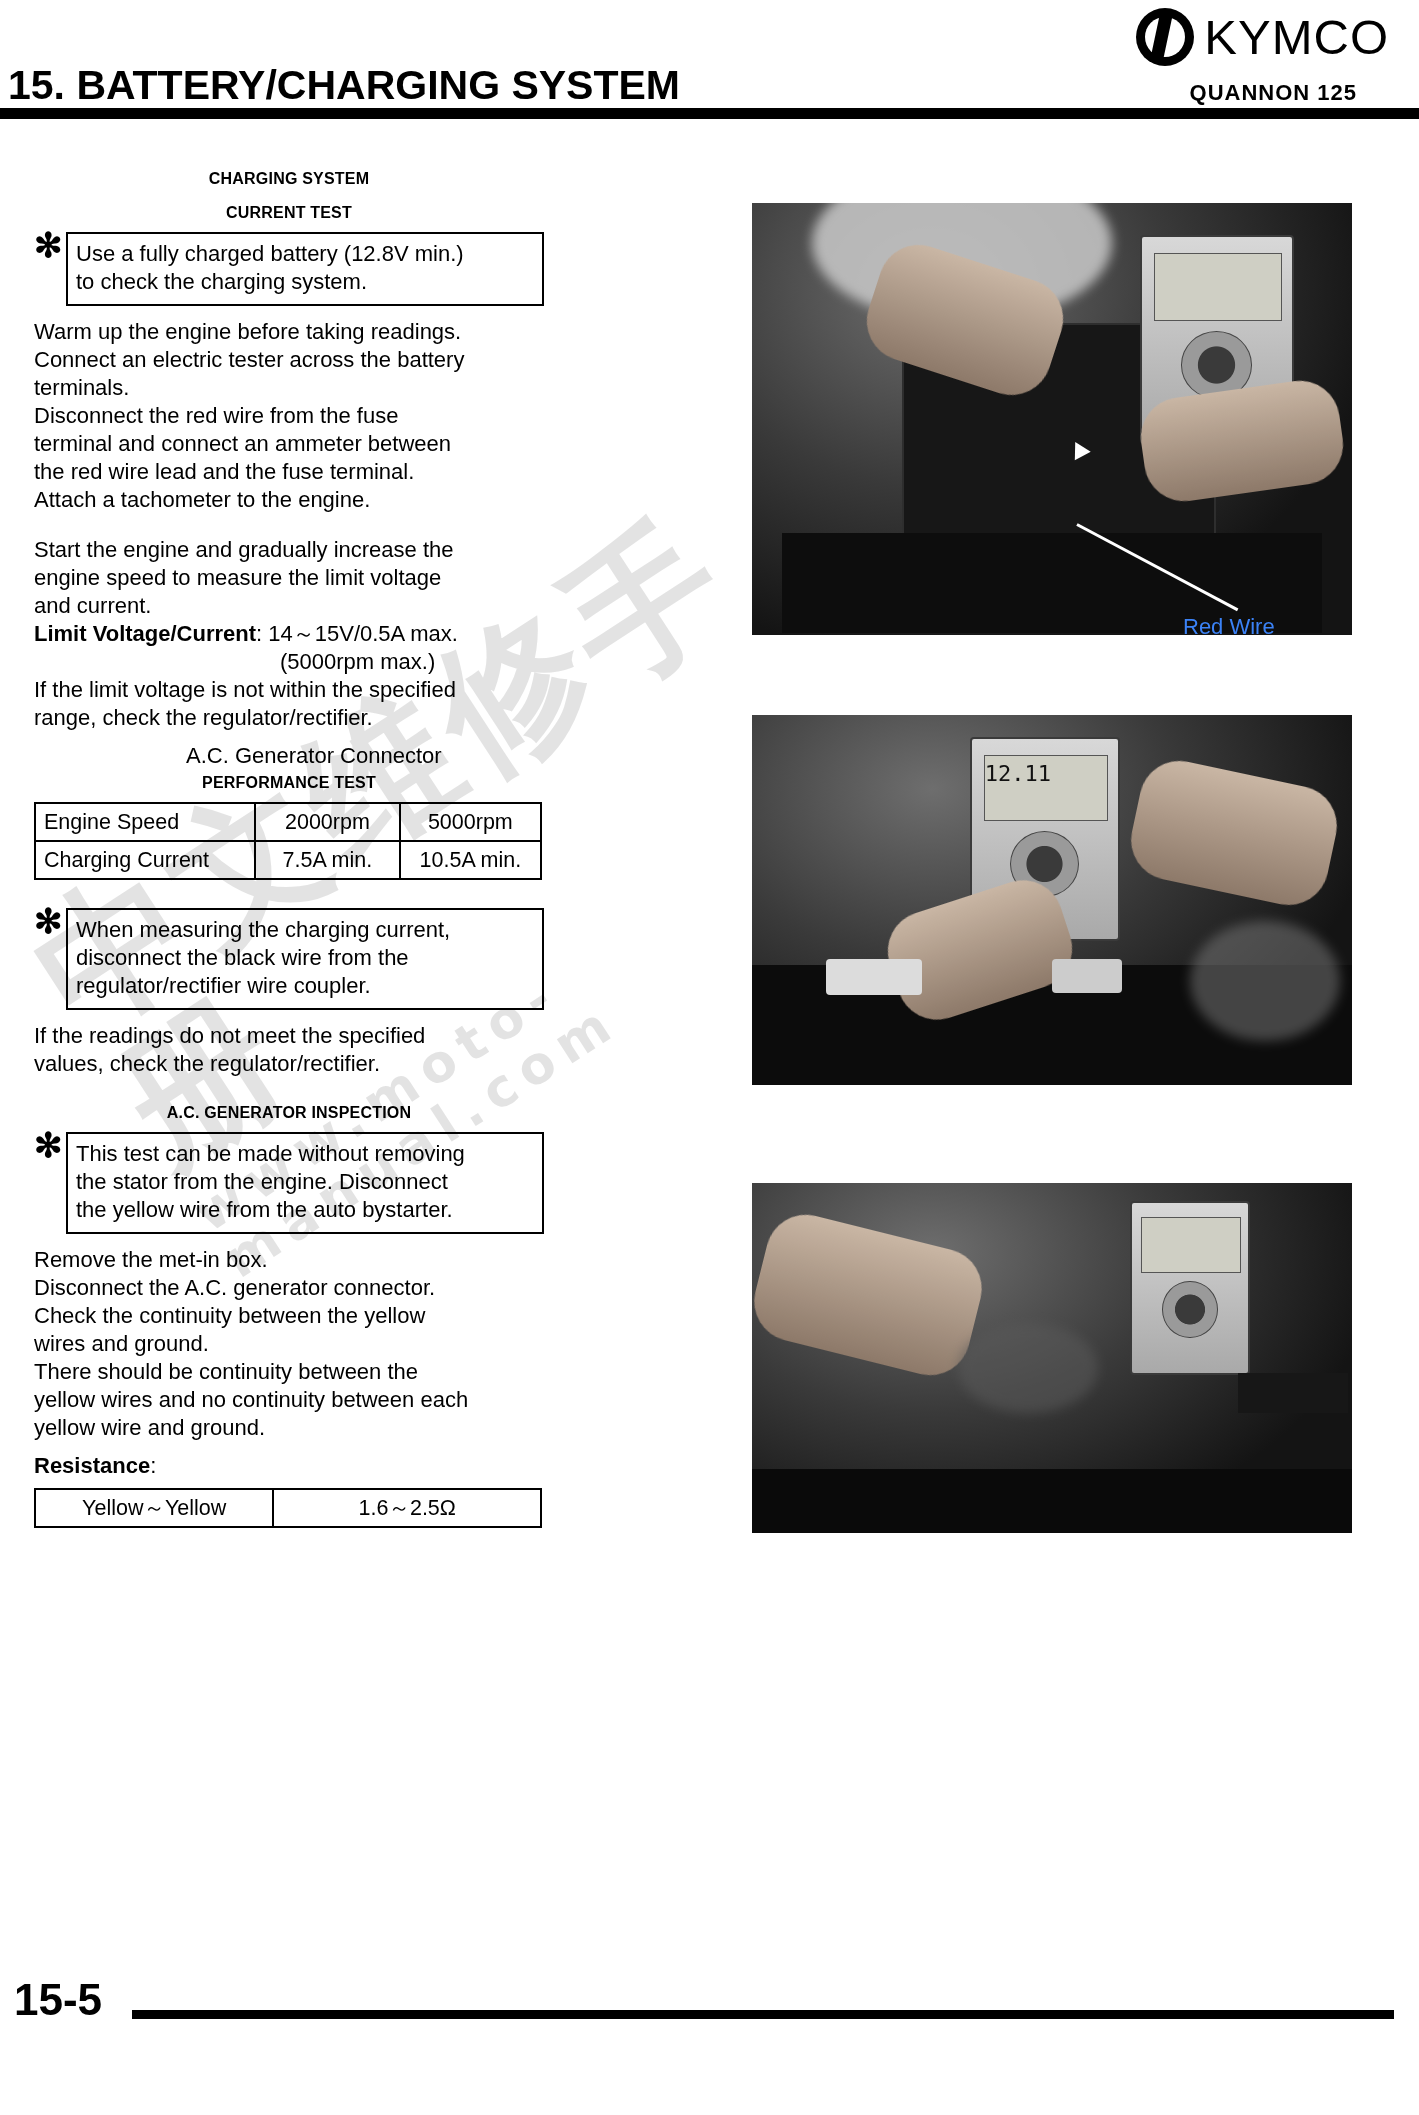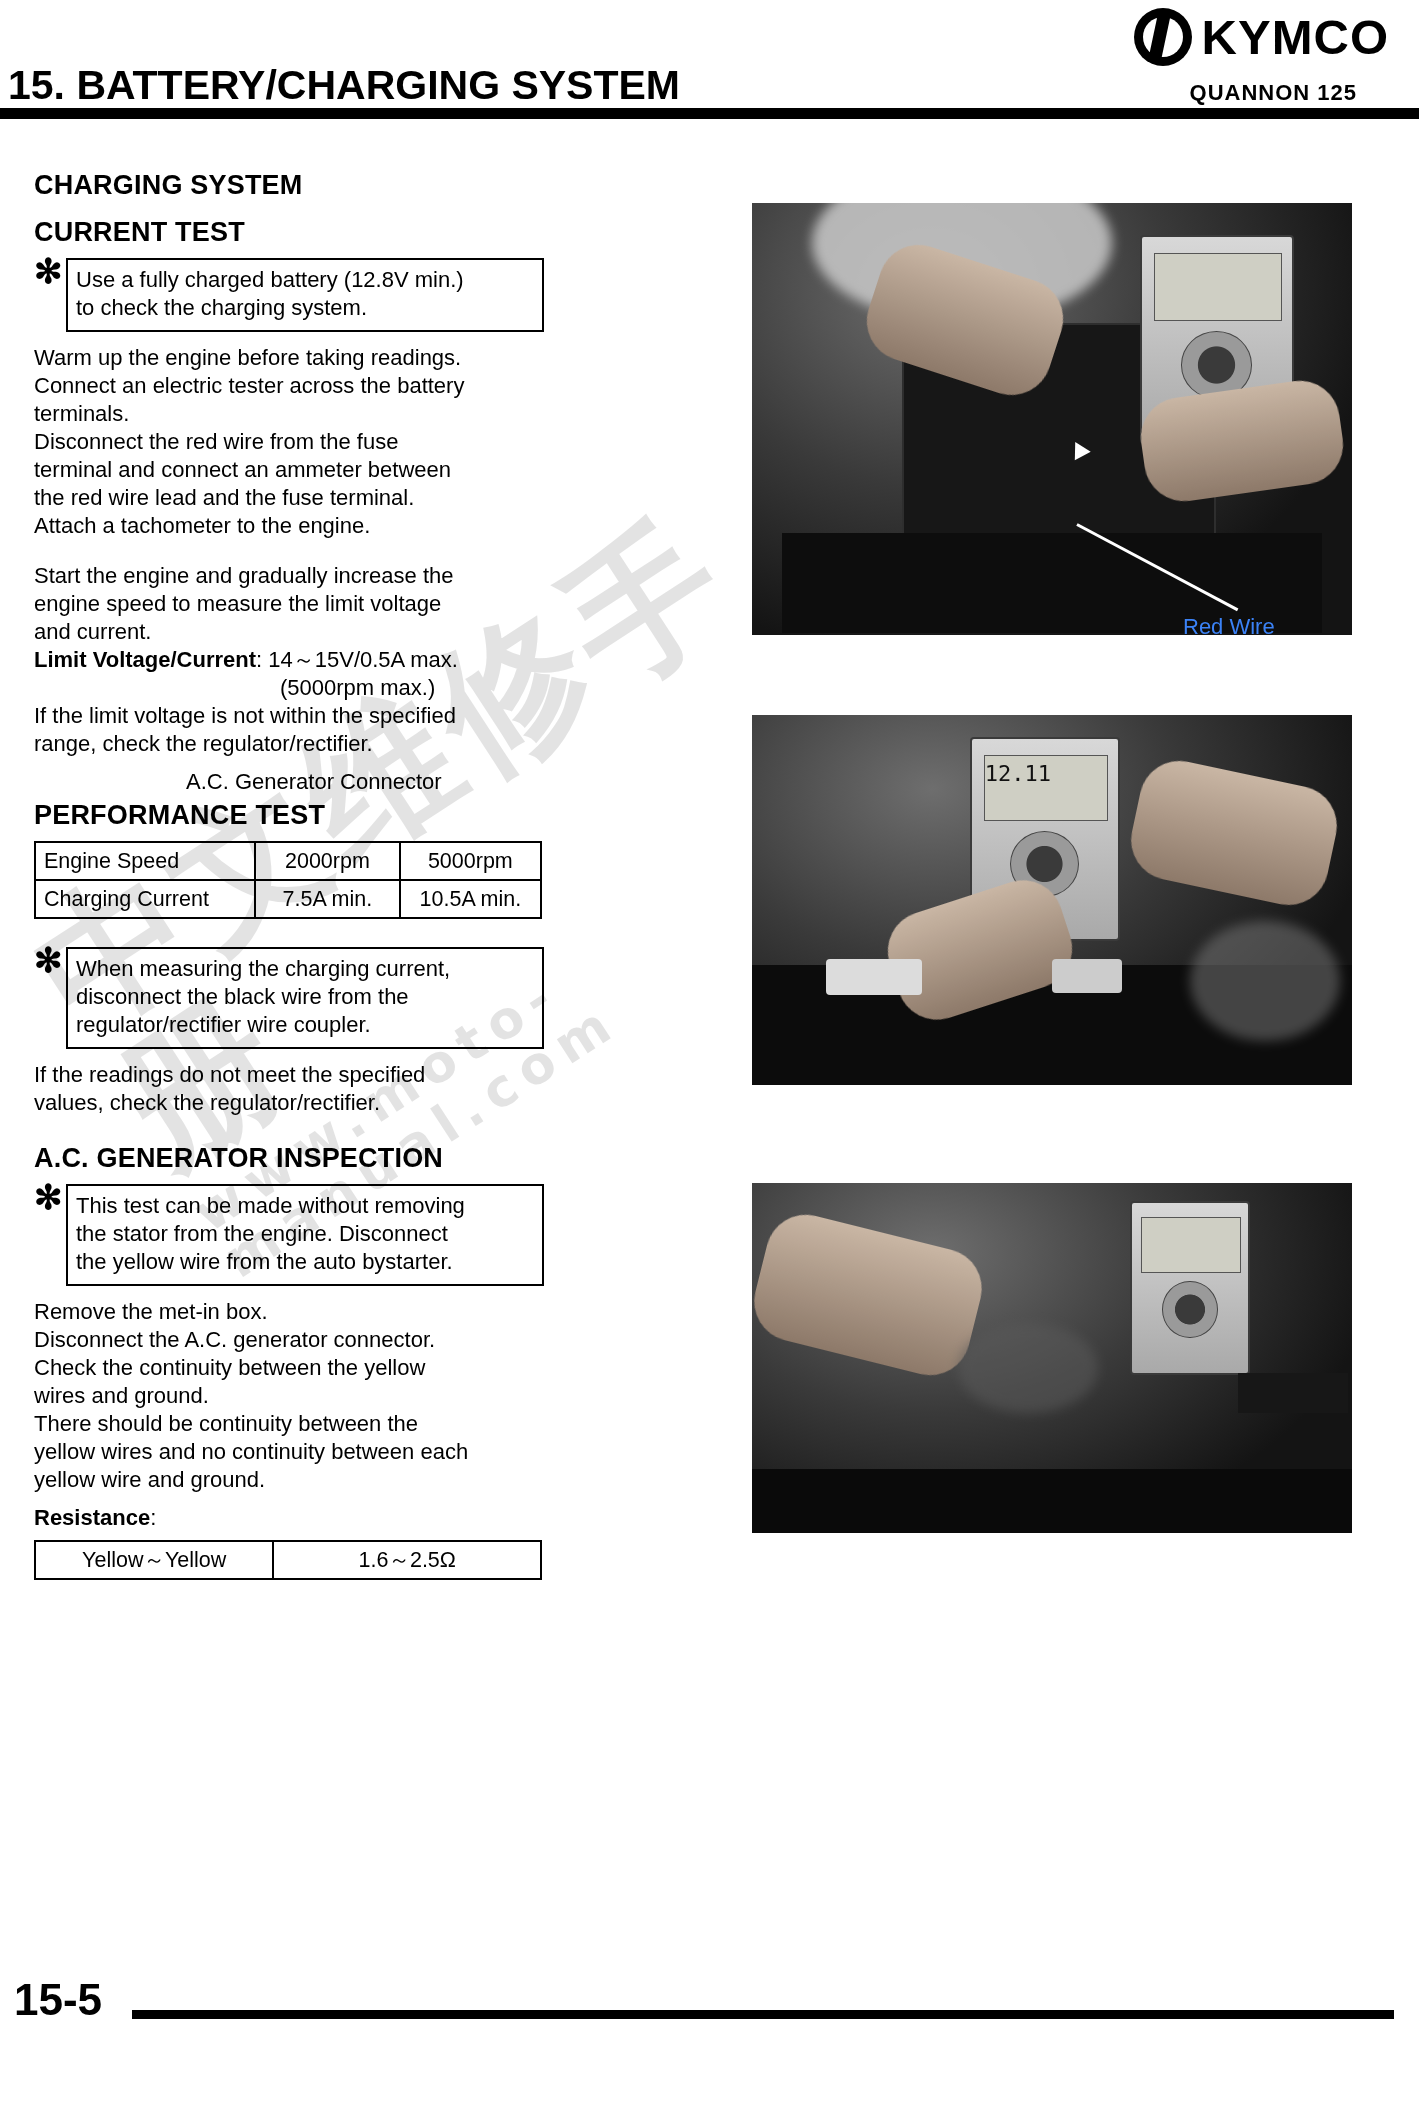--- a/index.html
+++ b/index.html
@@ -61,21 +61,21 @@
     position: absolute;
     left: 19px;
     top: 4px;
     width: 13px;
     height: 50px;
     background: #000000;
     transform: skewX(-12deg);
   }
   .brand-text {
     font-size: 49px;
-    font-weight: bold;
+    font-weight: normal;
     letter-spacing: 1px;
     line-height: 1;
     font-family: "Liberation Sans", sans-serif;
     text-align: center;
   }
   .chapter-title {
     position: absolute;
     left: 8px;
     top: 62px;
     font-size: 41px;
@@ -100,24 +100,25 @@
   }
 
   
   .left-col {
     position: absolute;
     left: 34px;
     top: 170px;
     width: 510px;
   }
   .h-bold {
-    font-size: 27px;
+    font-size: 16px;
     font-weight: bold;
     margin: 0 0 16px 0;
     letter-spacing: 0.2px;
+    text-align: center;
   }
   .h-bold.tight {
     margin-bottom: 10px;
   }
   .para {
     font-size: 22px;
     line-height: 28px;
     margin: 0 0 0 0;
     white-space: pre-line;
   }

